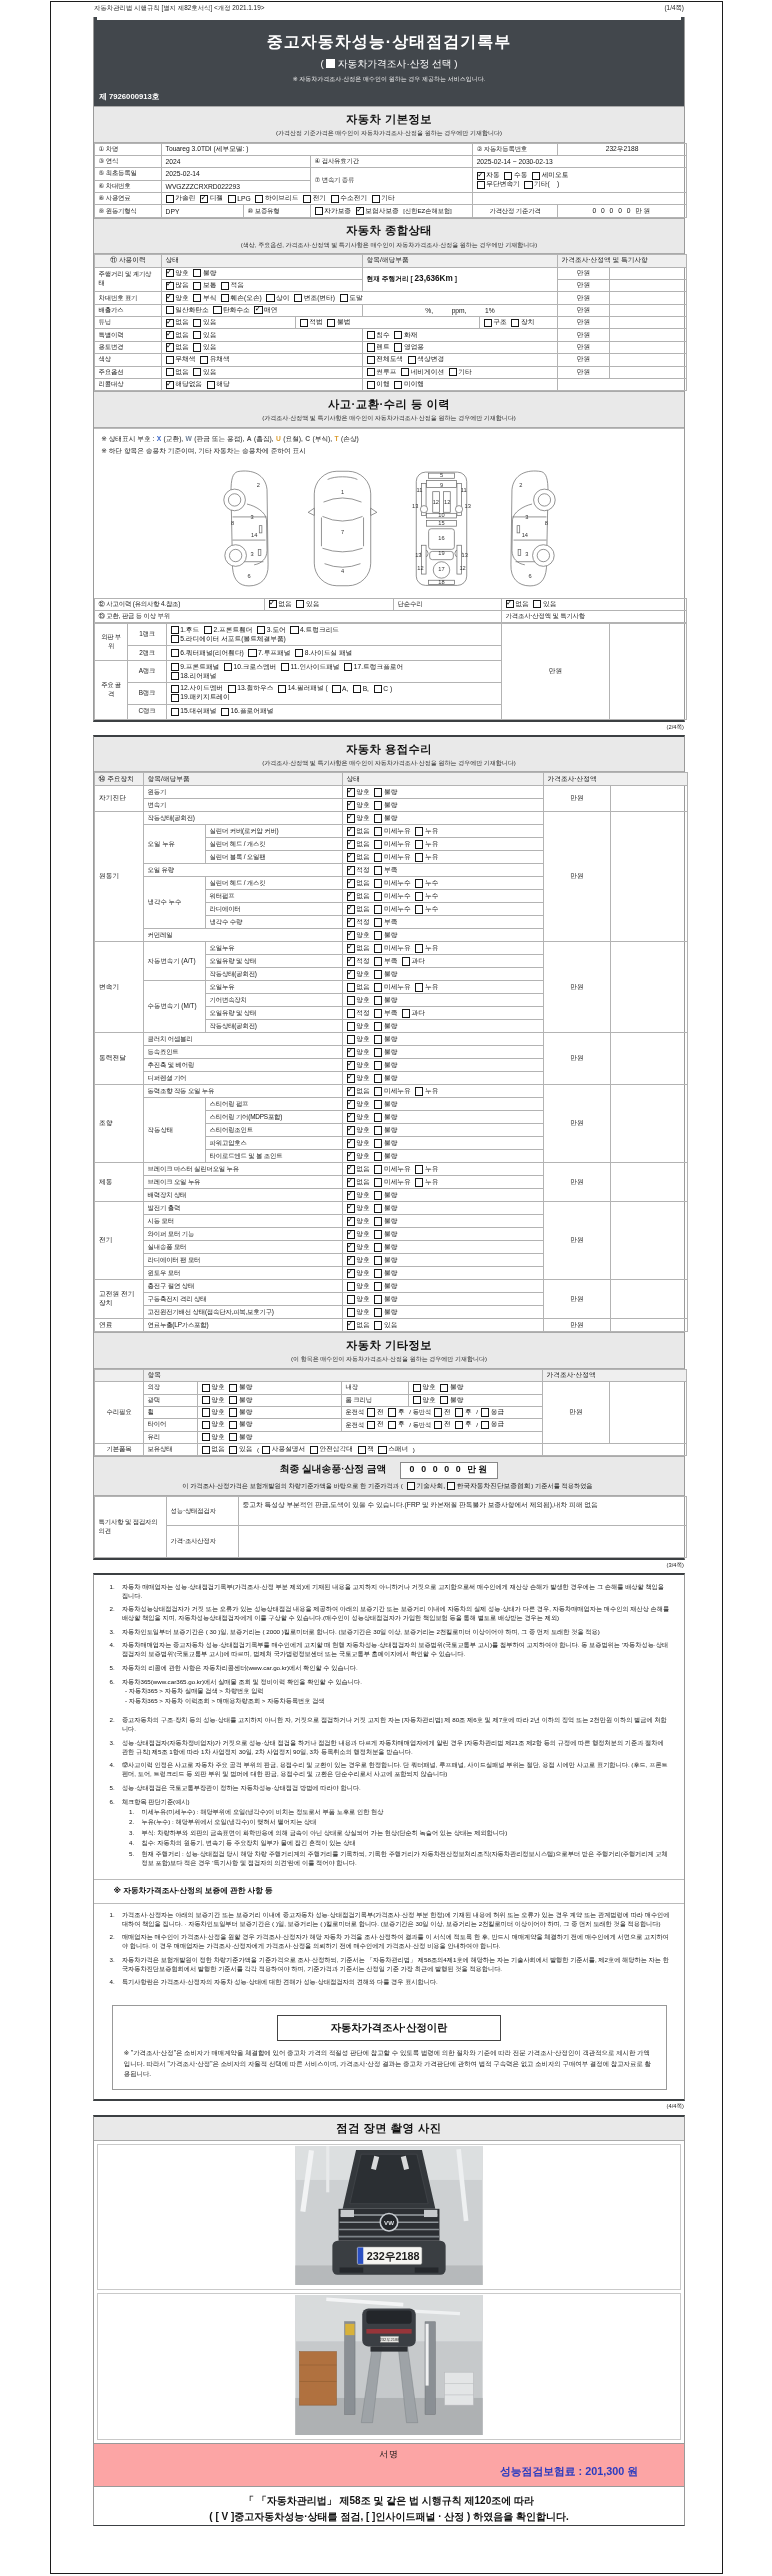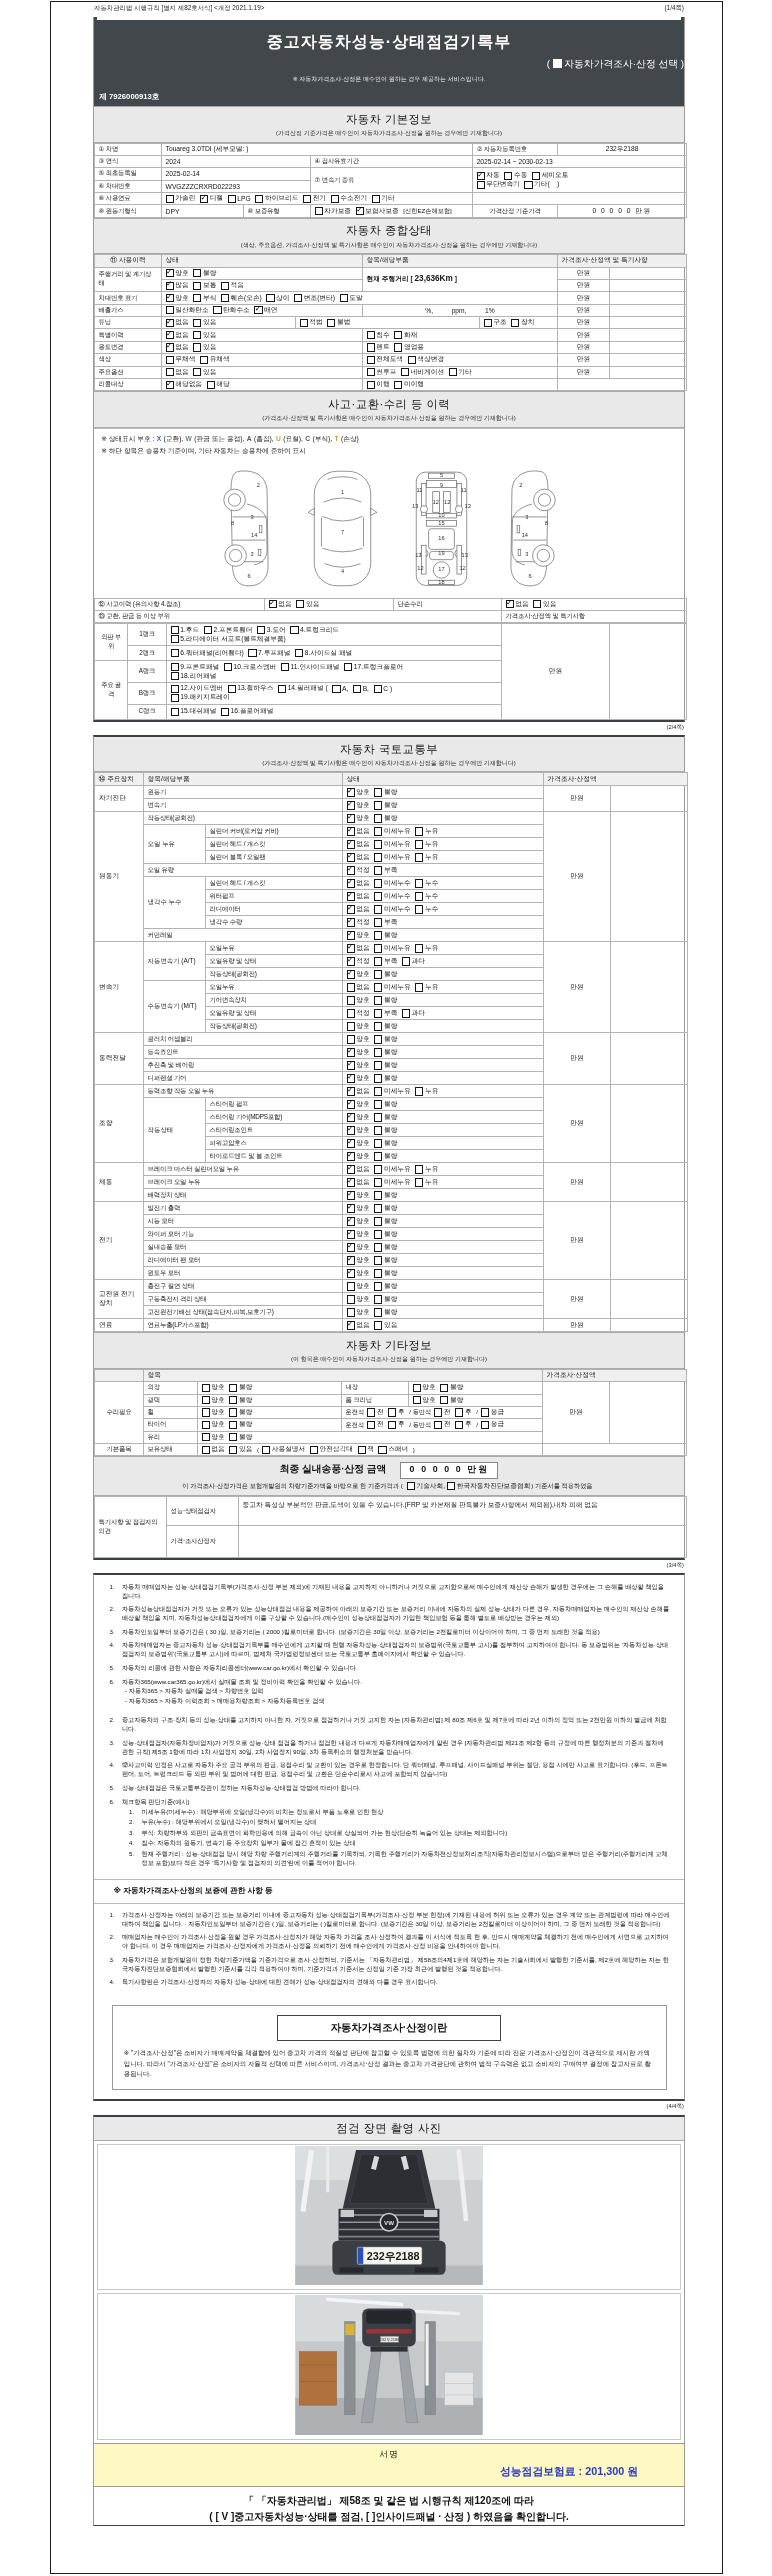--- a/index.html
+++ b/index.html
@@ -7,27 +7,27 @@
        font-family:"Liberation Sans","DejaVu Sans",sans-serif;color:#111;}
   .frame{position:absolute;left:50px;top:1px;width:673px;height:2573px;border:1px solid #1c1c1c;box-sizing:border-box;pointer-events:none}
   .content{position:relative;margin-left:93px;width:592px;padding-top:3.1px}
   .meta{display:flex;justify-content:space-between;font-size:6.4px;padding:1px 1px 2.1px;color:#222}
   
   .blk{border-left:0.5px solid #9a9a9a;border-right:0.5px solid #9a9a9a;border-bottom:2.1px solid #3c4043;box-sizing:border-box}
   .blk.top4{border-top:2.1px solid #3c4043}
   .dark{background:#42474c;color:#fff;padding-bottom:4.1px}
   .stripe{height:3.1px;background:#fff;margin:1.5px 2.6px 12.4px 2.6px}
   .dark h1{margin:0;text-align:center;font-size:16px;font-weight:600;letter-spacing:1px}
-  .dark .sub{text-align:right;font-size:9.8px;margin-top:5.2px}
+  .dark .sub{text-align:center;font-size:9.8px;margin-top:5.2px}
   .dark .sub .sq{display:inline-block;width:6.7px;height:6.7px;background:#fff;border:0.5px solid #fff;vertical-align:-0.5px}
   .dark .subnote{text-align:center;font-size:6px;margin-top:3.6px;color:#f0f0f0}
   .docno{font-size:7.7px;font-weight:bold;padding:8.2px 5.2px 0}
   
   .band{background:#e9e9e9;text-align:center;padding:4.6px 0 3.6px;border-top:0.5px solid #aaa;border-bottom:0.5px solid #aaa}
-  .band h2{margin:0;font-size:11.3px;font-weight:400;letter-spacing:0.5px}
+  .band h2{margin:0;font-size:11.3px;font-weight:700;letter-spacing:0.5px}
   .band .note{font-size:6px;margin-top:2.1px;color:#222}
   
   table{border-collapse:collapse;table-layout:fixed;width:100%}
   td{border:0.5px solid #b3b3b3;font-size:6.7px;padding:1px 3.6px;height:12.4px;vertical-align:middle;
      overflow:hidden;box-sizing:border-box}
   td.hd{background:#efefef;font-size:6.7px}
   td.lb{font-size:6.4px;letter-spacing:-0.2px}
   td.ctr{text-align:center}
   td.price{text-align:center;font-size:6.7px}
   .bigkm{font-weight:bold;font-size:6.7px;white-space:pre}
@@ -75,21 +75,21 @@
   .nsub .nli{margin-bottom:1.5px}
   .pbox{border:0.5px solid #999;margin:8.2px 17.5px 9.3px;padding:8.2px 8.2px 9.3px;}
   .pbox .ptitle{border:0.5px solid #444;width:222px;margin:0 auto;text-align:center;font-size:10.3px;padding:5.2px 0;font-weight:600}
   .pbox .pbody{font-size:6.4px;line-height:1.65;margin-top:7.2px;padding:0 3.1px}
   .marker{text-align:right;font-size:5.7px;padding:1.5px 1px 3.6px;color:#222}
   
   .photoarea{padding:3.1px;background:#fff}
   .photocell{border:0.5px solid #c9c9c9;padding:1.5px;text-align:center}
   .photocell + .photocell{margin-top:3.1px}
   
-  .signband{background:#fef9c3;border-top:0.5px solid #999;padding:5.2px 0 6.7px}
+  .signband{background:#fca5a5;border-top:0.5px solid #999;padding:5.2px 0 6.7px}
   .signband .stitle{text-align:center;font-size:8.8px;letter-spacing:1px}
   .signband .fee{text-align:right;padding-right:46px;margin-top:4.1px;font-size:10.8px;font-weight:bold;color:#2a3cc0}
   .confirm{border-top:0.5px solid #999;padding-top:6.2px;text-align:center;font-size:10px;font-weight:bold;line-height:1.6}
 </style>
 </head>
 <body>
 
 <div class="frame"></div>
 
 <div class="content">
@@ -677,21 +677,21 @@
                 <span class="cl">16.플로어패널</span>
               </span></td>
       </tr>
     </tbody>
       </table>
   </div>
   <div class="marker">(2/4쪽)</div>
 
   <div class="blk top4">
     <div class="band" style="border-top:none">
-      <h2>자동차 국토교통부</h2>
+      <h2>자동차 용접수리</h2>
       <div class="note">(가격조사·산정액 및 특기사항은 매수인이 자동차가격조사·산정을 원하는 경우에만 기재합니다)</div>
     </div>
 
     <table class="t-detail">
       <colgroup>
           <col style="width:49px">
           <col style="width:62px">
           <col style="width:137px">
           <col style="width:201px">
           <col style="width:67px">

